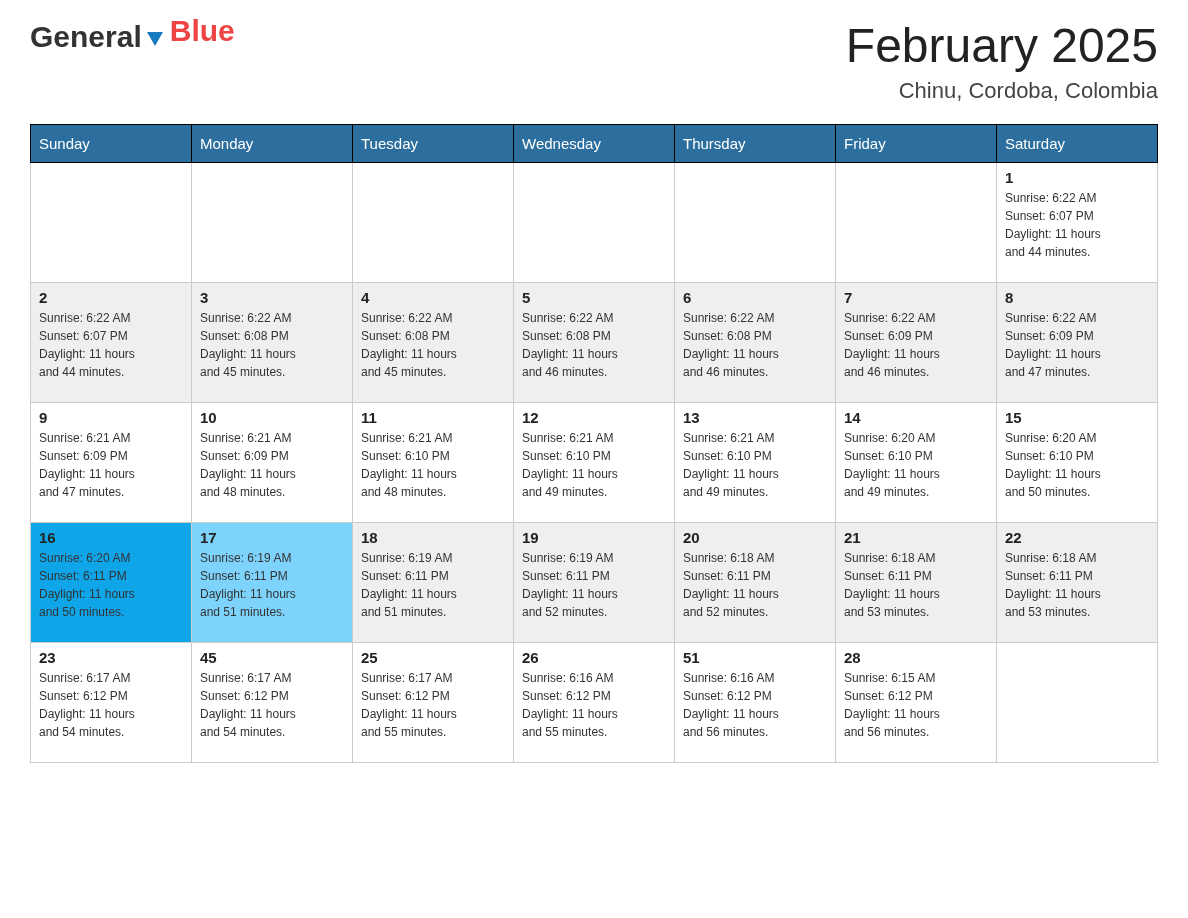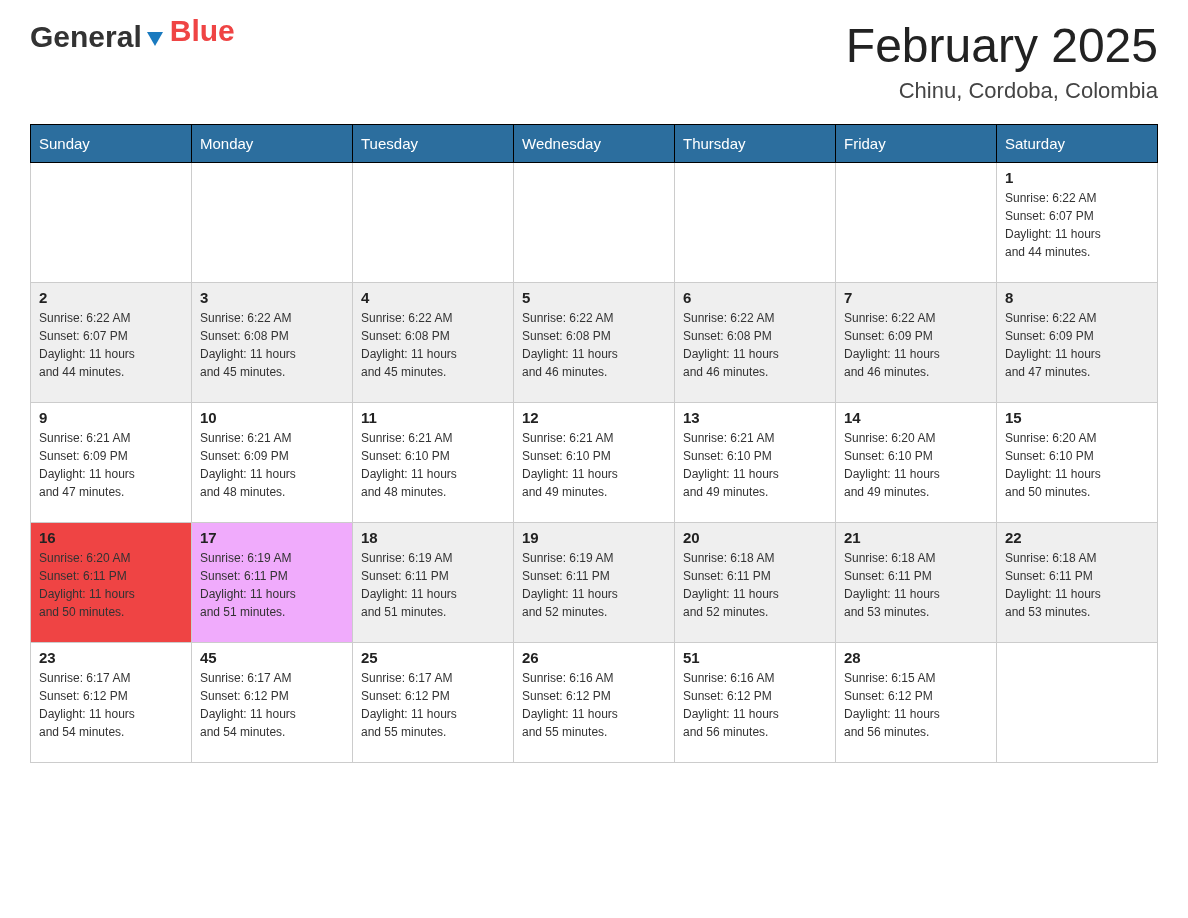--- a/index.html
+++ b/index.html
@@ -225,28 +225,28 @@
         </td>
         <td>
           <span class="day-number">15</span>
           <div class="day-info" style="white-space: pre-line;">Sunrise: 6:20 AM
 Sunset: 6:10 PM
 Daylight: 11 hours
 and 50 minutes.</div>
         </td>
       </tr>
       <tr style="background: rgb(239, 239, 239);">
-        <td style="background: #ef4444;">
+        <td style="background: #0ea5e9;">
           <span class="day-number">16</span>
           <div class="day-info" style="white-space: pre-line;">Sunrise: 6:20 AM
 Sunset: 6:11 PM
 Daylight: 11 hours
 and 50 minutes.</div>
         </td>
-        <td style="background: #f0abfc;">
+        <td style="background: #7dd3fc;">
           <span class="day-number">17</span>
           <div class="day-info" style="white-space: pre-line;">Sunrise: 6:19 AM
 Sunset: 6:11 PM
 Daylight: 11 hours
 and 51 minutes.</div>
         </td>
         <td style="background: rgb(239, 239, 239); margin-top: 32px;">
           <span class="day-number">18</span>
           <div class="day-info" style="white-space: pre-line;">Sunrise: 6:19 AM
 Sunset: 6:11 PM

